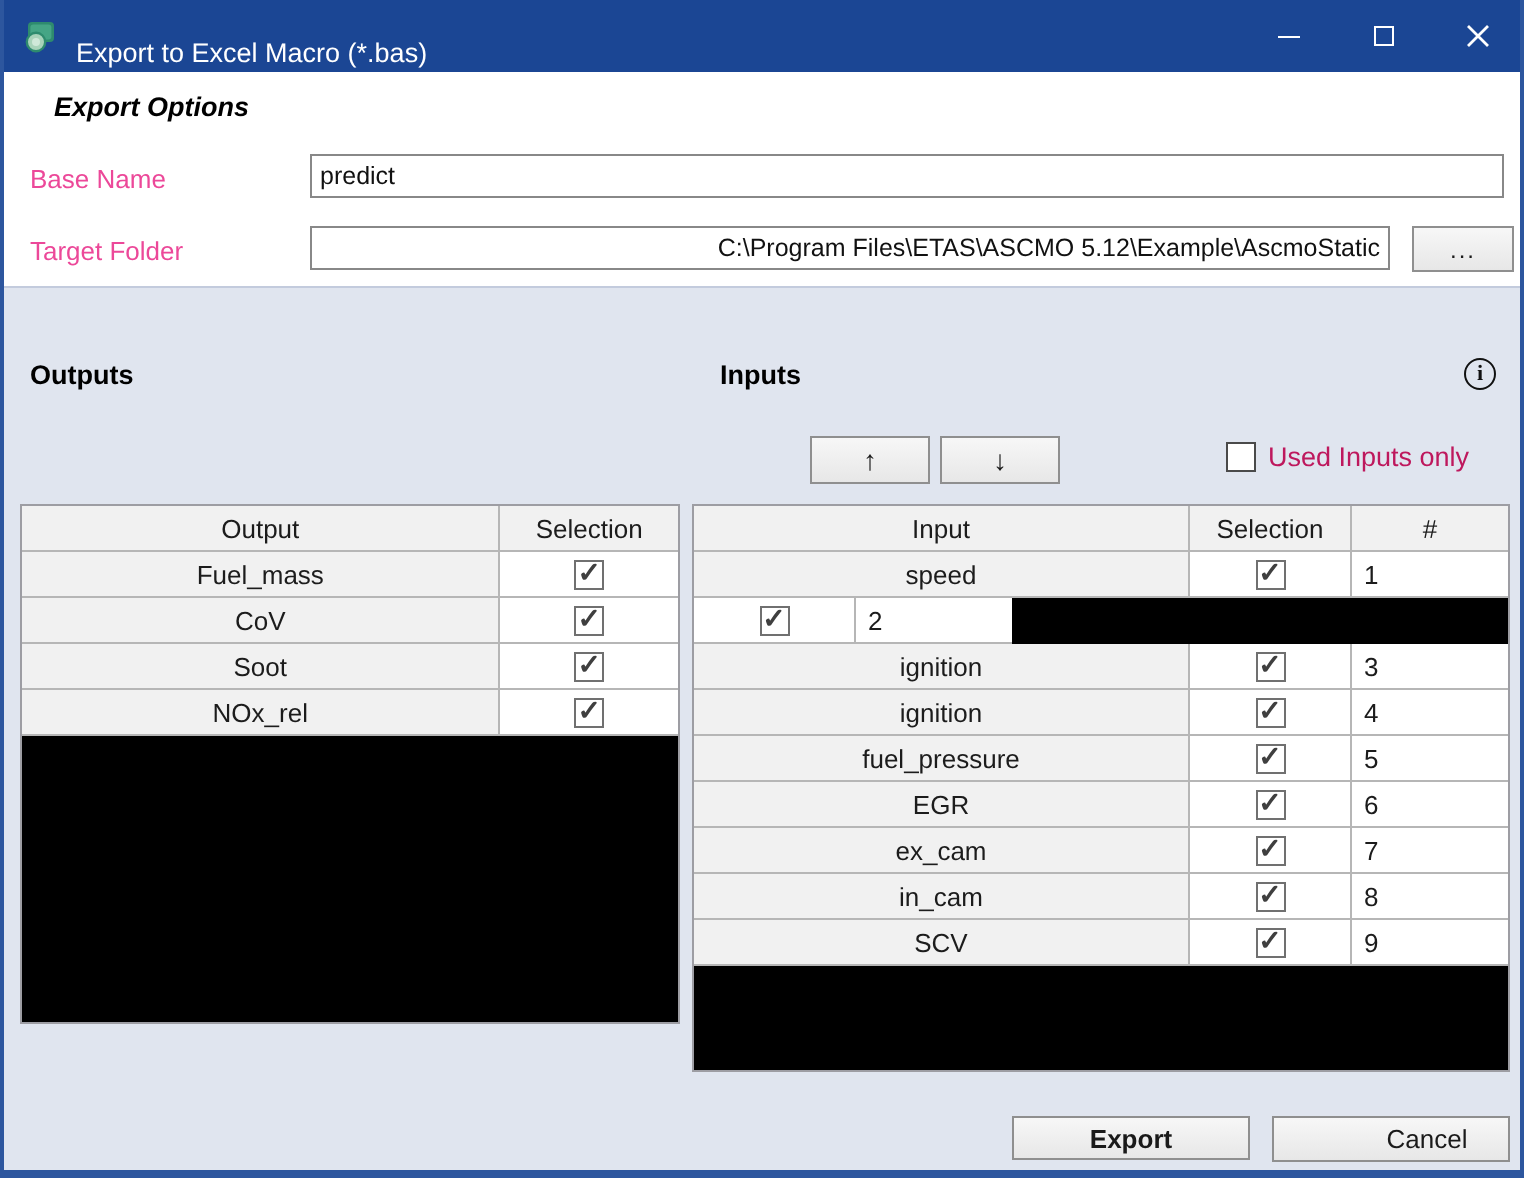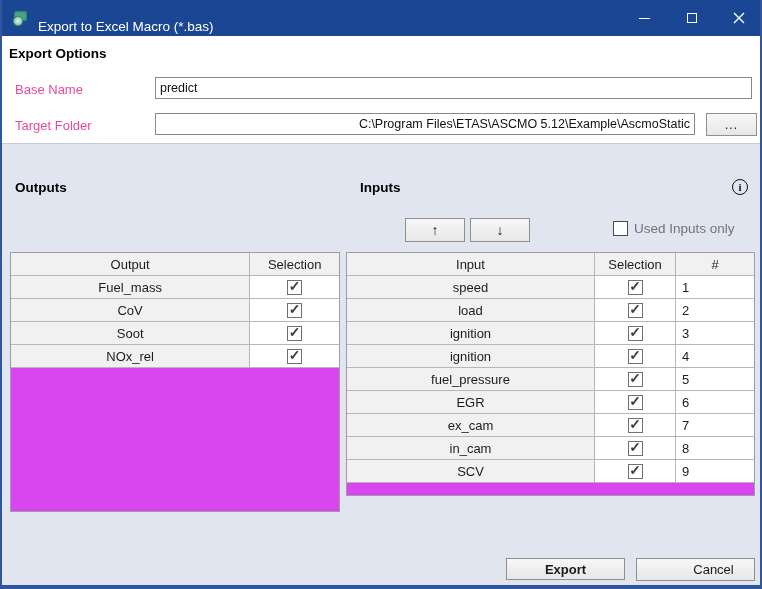--- a/index.html
+++ b/index.html
@@ -24,21 +24,21 @@
   .win-btn { width:47px; height:36px; display:flex; align-items:center; justify-content:center; }
   .glyph-min { width:11px; height:0; border-top:1.5px solid #fff; }
   .glyph-max { width:10px; height:10px; border:1.5px solid #fff; }
 
   
   .top-panel {
     position:absolute; left:0; top:36px; width:758px; height:108px;
     background:#ffffff; border-bottom:1px solid #c3cbdd;
   }
   .section-heading { font-weight:bold; font-size:13.5px; color:#000; }
-  .h-export { position:absolute; left:7px; top:10px; }
+  .h-export { position:absolute; left:25px; top:10px;font-style:italic; }
   .lbl { position:absolute; font-size:13px; color:#ec4899; }
   .lbl-base { left:13px; top:46px; }
   .lbl-target { left:13px; top:82px; }
   .txt-input {
     position:absolute; height:22px; background:#fff; border:1px solid #888;
     font-family:"Liberation Sans", sans-serif; font-size:12.5px; color:#111;
     padding:4px 4px; outline:none;
   }
   .in-base   { left:153px; top:41px; width:597px; }
   .in-target { left:153px; top:77px; width:540px;text-align:right; }
@@ -60,28 +60,28 @@
   }
 
   
   .btn-up   { position:absolute; left:403px; top:218px; width:60px; height:24px; font-size:14px; }
   .btn-down { position:absolute; left:468px; top:218px; width:60px; height:24px; font-size:14px; }
   .used-wrap { position:absolute; left:611px; top:221px; display:flex; align-items:center; }
   .cb-box {
     width:15px; height:15px; background:#fff; border:1.3px solid #4a4a4a;
     display:inline-flex; align-items:center; justify-content:center; flex:0 0 auto;
   }
-  .used-wrap .cb-label { margin-left:6px; font-size:13.5px; color:#737373; white-space:nowrap; }
+  .used-wrap .cb-label { margin-left:6px; font-size:13.5px; color:#be185d; white-space:nowrap; }
 
   
   .grid-table {
-    position:absolute; top:252px; background:#d946ef; border:1px solid #9d9da3;
+    position:absolute; top:252px; background:#000000; border:1px solid #9d9da3;
   }
   .t-outputs { left:8px;  width:330px; height:260px; }
-  .t-inputs  { left:344px; width:409px; height:244px; }
+  .t-inputs  { left:344px; width:409px; height:284px; }
   .g-row { display:flex; height:23px; }
   .g-cell {
     height:23px; display:flex; align-items:center; justify-content:center;
     border-right:1px solid #b6b6b6; border-bottom:1px solid #b6b6b6;
     font-size:13px; color:#1c1c1c; overflow:hidden;
   }
   .g-cell:last-child { border-right:none; }
   .c-name  { background:#f1f1f1; }
   .c-head  { background:#f1f1f1; }
   .c-white { background:#ffffff; }
@@ -207,21 +207,20 @@
     <div class="g-row">
       <div class="g-cell c-name c1">speed</div>
       <div class="g-cell c-white c2">
           <span class="cb-table checked">
             <span class="mark">✓</span>
           </span>
         </div>
       <div class="g-cell c-white c3 c-num">1</div>
     </div>
     <div class="g-row">
-      <div class="g-cell c-name c1">load</div>
       <div class="g-cell c-white c2">
           <span class="cb-table checked">
             <span class="mark">✓</span>
           </span>
         </div>
       <div class="g-cell c-white c3 c-num">2</div>
     </div>
     <div class="g-row">
       <div class="g-cell c-name c1">ignition</div>
       <div class="g-cell c-white c2">

